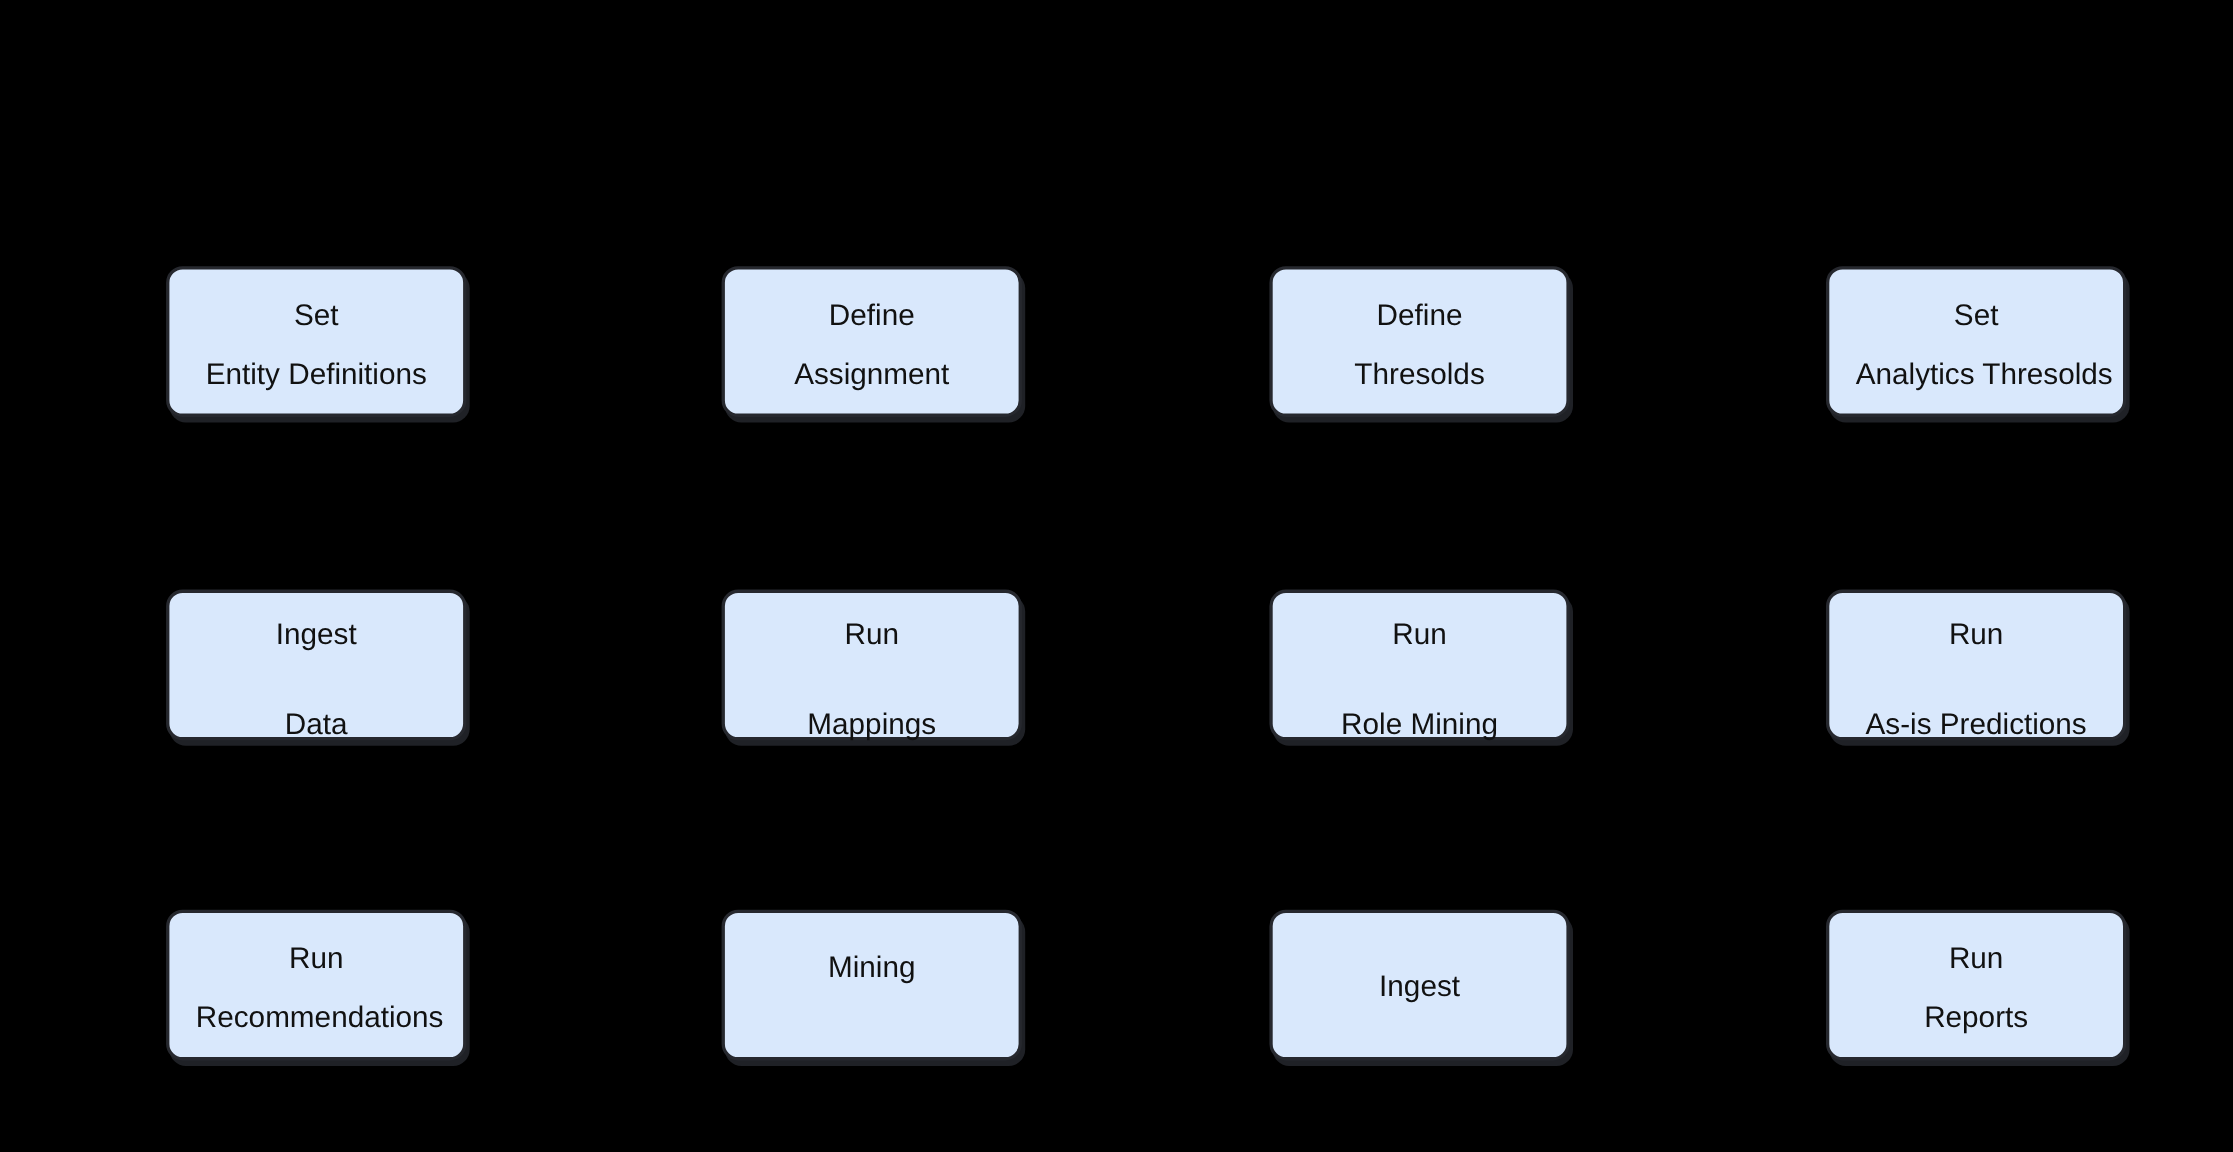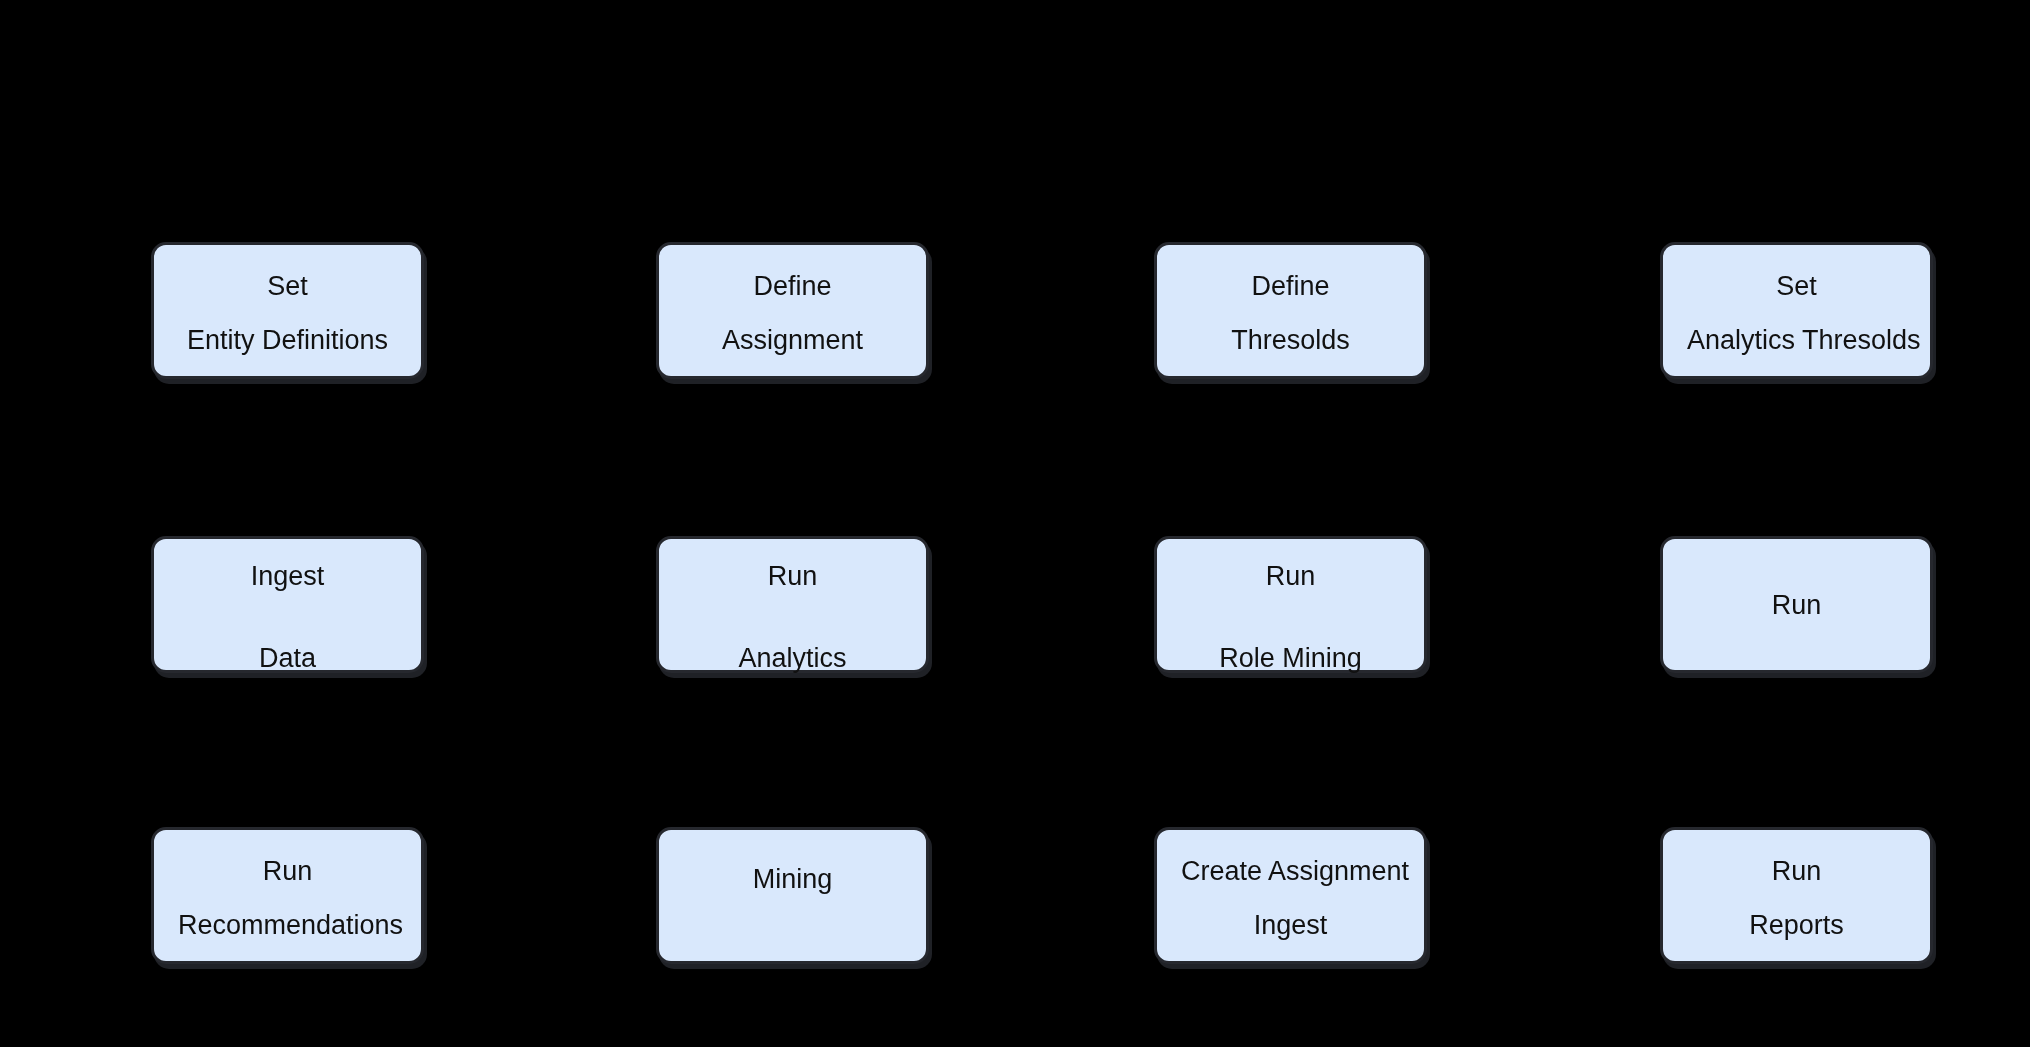--- a/index.html
+++ b/index.html
@@ -79,44 +79,44 @@
     <span class="line">Analytics Thresolds</span>
   </div>
 
   <div class="node row2 col1">
     <span class="line">Ingest</span>
     <span class="line">Data</span>
   </div>
 
   <div class="node row2 col2">
     <span class="line">Run</span>
-    <span class="line">Analytics</span>
+    <span class="line">Mappings</span>
   </div>
 
   <div class="node row2 col3">
     <span class="line">Run</span>
     <span class="line">Role Mining</span>
   </div>
 
   <div class="node row2 col4">
     <span class="line">Run</span>
+    <span class="line">As-is Predictions</span>
   </div>
 
   <div class="node row3 col1">
     <span class="line">Run</span>
     <span class="line">Recommendations</span>
   </div>
 
   <div class="node row3 col2">
     <span class="line">Mining</span>
     <span class="line"></span>
   </div>
 
   <div class="node row3 col3">
-    <span class="line">Create Assignment</span>
     <span class="line">Ingest</span>
   </div>
 
   <div class="node row3 col4">
     <span class="line">Run</span>
     <span class="line">Reports</span>
   </div>
 
 </div>
 

